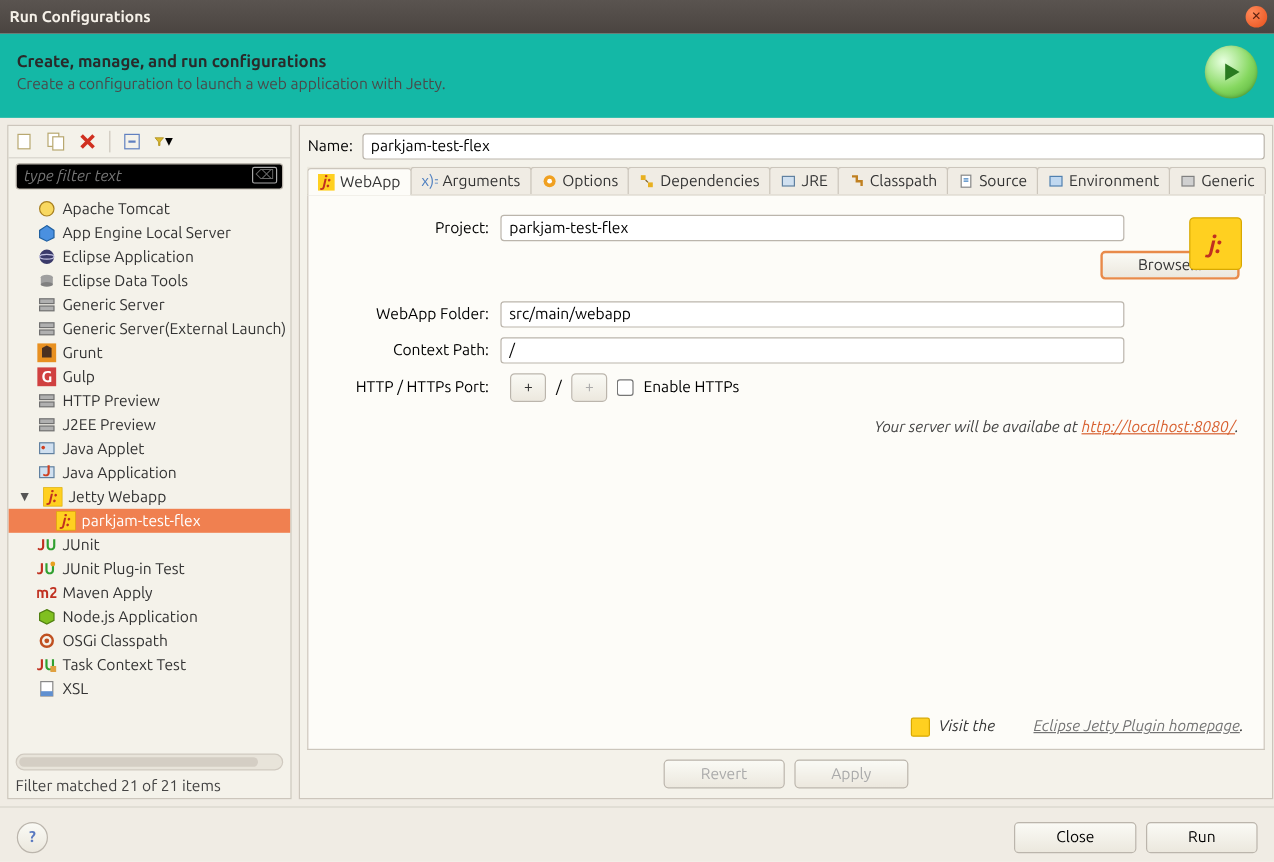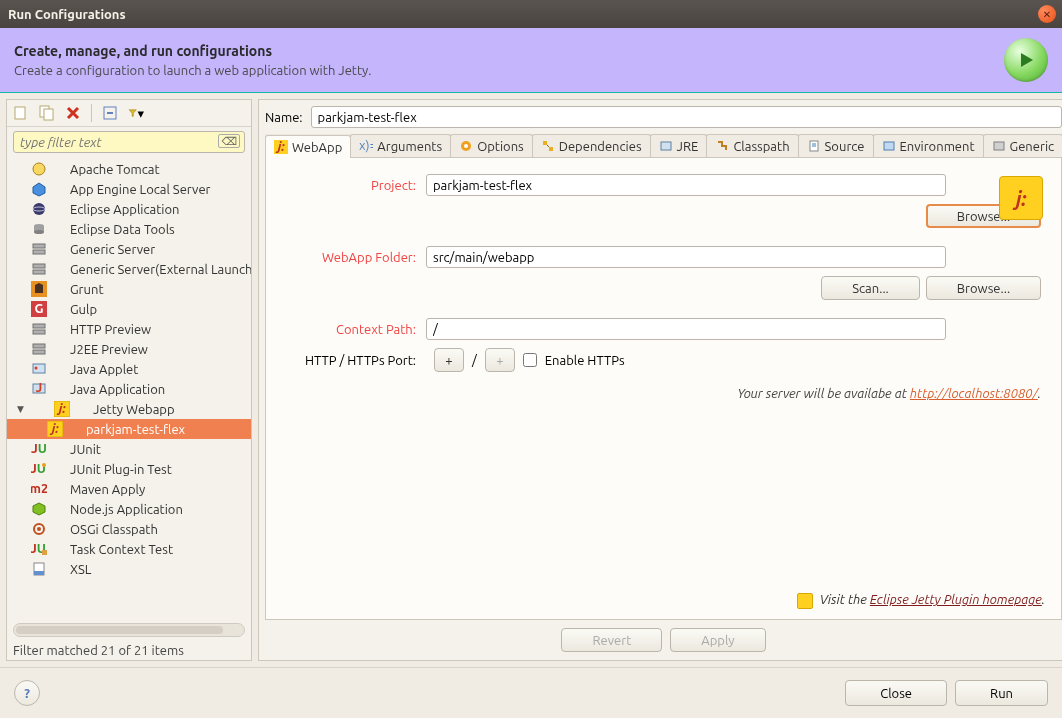--- a/index.html
+++ b/index.html
@@ -1,39 +1,39 @@
 <!DOCTYPE html>
 <html><head>
 <meta charset="utf-8">
 <style>
 * { box-sizing: border-box; margin: 0; padding: 0; font-family: "Ubuntu", "DejaVu Sans", sans-serif; font-size: 13px; }
 body { background: #f0ece4; width: 1062px; height: 718px; overflow: hidden; }
 
 .titlebar { background: linear-gradient(to bottom, #5a5450, #4a4440); height: 28px; display: flex; align-items: center; padding: 0 8px; color: #f5f0e8; font-weight: bold; position: relative; }
 .titlebar-close { position: absolute; right: 6px; top: 5px; width: 18px; height: 18px; background: radial-gradient(circle at 30% 30%, #ff8a5a, #e8501a); border-radius: 50%; display:flex; align-items:center; justify-content:center; font-size:10px; color:#5a2010; cursor:pointer; }
 
-.header { background: #c4b5fd; padding: 10px 14px; display: flex; align-items: center; border-bottom: 1px solid #14b8a6; }
+.header { background: #14b8a6; padding: 10px 14px; display: flex; align-items: center; border-bottom: 6px solid #14b8a6; }
 .header-text { flex: 1; }
 .header-title { font-weight: bold; font-size: 14px; color: #2a2a2a; }
 .header-sub { color: #4a4a4a; margin-top: 4px; }
 .run-circle { width: 44px; height: 44px; border-radius: 50%; background: radial-gradient(circle at 35% 30%, #e8ffe0, #86d860 55%, #4aa830); display:flex; align-items:center; justify-content:center; box-shadow: inset 0 -1px 3px rgba(0,0,0,.2); }
 .run-circle svg { width: 20px; height:20px; }
 
 .body { display:flex; height: calc(718px - 28px - 66px - 50px); padding: 6px; gap:6px; }
 
 .left-panel { width: 246px; background: #f4f2ea; border: 1px solid #ccc6bc; display:flex; flex-direction:column; }
 .toolbar { padding: 4px 6px; display:flex; align-items:center; gap:10px; border-bottom:1px solid #d8d4cc; }
 .tb-icon { width:16px; height:16px; cursor:pointer; display:flex; align-items:center; justify-content:center; }
 .tb-sep { width:1px; height:18px; background:#ccc6bc; }
 .filter-box { margin:4px 6px; position:relative; }
-.filter-box input { width:100%; padding:3px 22px 3px 6px; border:1px solid #bbb5ac; border-radius:3px; background:#fef9c3; font-style:italic; color:#888; }
+.filter-box input { width:100%; padding:3px 22px 3px 6px; border:1px solid #bbb5ac; border-radius:3px; background:#000000; font-style:italic; color:#888; }
 .filter-clear { position:absolute; right:5px; top:3px; color:#666; font-size:11px; border:1px solid #aaa; border-radius:2px; padding:0 2px; cursor:pointer; line-height:12px;}
 
 .tree { flex:1; overflow:auto; padding:2px 0; }
-.tree-item { display:flex; align-items:center; gap:23px; padding:2px 4px 2px 24px; color:#333; cursor:pointer; white-space:nowrap; }
+.tree-item { display:flex; align-items:center; gap:5px; padding:2px 4px 2px 24px; color:#333; cursor:pointer; white-space:nowrap; }
 .tree-item.level2 { padding-left:40px; }
 .tree-item.expanded { padding-left:10px; }
 .tree-item.expanded::before { content:"▼"; font-size:9px; color:#555; margin-right:4px; width:10px; }
 .tree-item.selected { background:#f08050; color:#fff; }
 .ti-icon { width:16px; height:16px; flex-shrink:0; }
 
 .scroll-stub { height:14px; margin:3px 6px; background:#e8e4da; border:1px solid #d0cac0; border-radius:7px; position:relative; }
 .scroll-stub::after{content:"";position:absolute;left:2px;top:2px;bottom:2px;width:90%;background:#d4cec4;border-radius:5px;}
 .filter-status { padding:3px 6px; color:#444; }
 
@@ -41,36 +41,36 @@
 .name-row { display:flex; align-items:center; gap:8px; margin-bottom:6px; }
 .name-row input { flex:1; padding:3px 6px; border:1px solid #bbb5ac; border-radius:3px; background:#fff; }
 
 .tabs { display:flex; background:#ece8de; border-bottom:1px solid #ccc6bc; }
 .tab { display:flex; align-items:center; gap:4px; padding:4px 8px; border:1px solid #ccc6bc; border-bottom:none; background:#f0ece4; cursor:pointer; margin-right:-1px; border-radius:3px 3px 0 0; color:#333;}
 .tab.active { background:#fdfcf8; position:relative; top:1px; }
 .tab-icon { width:14px; height:14px; }
 
 .tab-content { flex:1; background:#fdfcf8; border:1px solid #ccc6bc; border-top:none; padding:16px 20px; position:relative; }
 .form-row { display:flex; align-items:center; margin-bottom:8px; }
-.form-label { width:140px; text-align:right; padding-right:10px; color:#ef4444; }
+.form-label { width:140px; text-align:right; padding-right:10px; color:#000000; }
 .form-input { flex:1; max-width:520px; padding:3px 6px; border:1px solid #bbb5ac; border-radius:3px; background:#fff; }
 .btn-row { display:flex; gap:6px; margin-left:150px; margin-bottom:18px; }
 .btn-row.right { justify-content:flex-end; max-width:660px; }
 .btn { padding:4px 30px; border:1px solid #bbb5ac; border-radius:4px; background:linear-gradient(#fafaf5,#ece8de); cursor:pointer; color:#333; }
 .btn.highlight { border:2px solid #e88a4a; padding:3px 29px; }
 .btn.disabled { color:#aaa; cursor:default; }
 .btn.small { padding:4px 10px; min-width:30px; }
 .jetty-logo { position:absolute; right:18px; top:18px; width:44px; height:44px; background:#ffd020; border:1px solid #d8a800; border-radius:4px; display:flex; align-items:center; justify-content:center; font-weight:bold; font-style:italic; font-size:20px; color:#c03020; }
 
 .port-row { display:flex; align-items:center; gap:8px; margin-left:0px; margin-bottom:14px;}
 .port-label{ width:140px; text-align:right; padding-right:10px;}
 .server-msg { text-align:right; color:#444; font-style:italic; margin-top:10px;}
 .server-msg a { color:#d86030; }
 .homepage-row { position:absolute; bottom:10px; right:16px; font-style:italic; color:#333;}
-.homepage-row a { color:#7f1d1d; }
+.homepage-row a { color:#737373;margin-left:29px; }
 .homepage-row .mini-logo{ display:inline-block;width:16px;height:16px;background:#ffd020;border:1px solid #d8a800;border-radius:2px;vertical-align:middle;margin-right:4px;}
 
 .panel-footer { display:flex; justify-content:center; gap:8px; padding:8px 4px 2px; }
 
 .dialog-footer { height:50px; display:flex; align-items:center; padding:0 14px; border-top:1px solid #d8d4cc; }
 .help-btn { width:26px;height:26px;border:1px solid #bbb5ac;border-radius:50%;display:flex;align-items:center;justify-content:center;color:#5878c0;font-weight:bold;cursor:pointer;background:linear-gradient(#fafaf5,#ece8de);}
 .foot-spacer{flex:1;}
 .foot-btn { padding:5px 34px; border:1px solid #bbb5ac; border-radius:4px; background:linear-gradient(#fafaf5,#ece8de); cursor:pointer; margin-left:8px;}
 
 input[type=checkbox]{width:14px;height:14px;}
@@ -353,24 +353,20 @@
         <input class="form-input" value="parkjam-test-flex" style="">
       </div>
       <div class="btn-row right">
         <button class="btn highlight">Browse...</button>
       </div>
 
       <div class="form-row">
         <div class="form-label">WebApp Folder:</div>
         <input class="form-input" value="src/main/webapp" style="">
       </div>
-      <div class="btn-row right">
-        <button class="btn">Scan...</button>
-        <button class="btn">Browse...</button>
-      </div>
 
       <div class="form-row">
         <div class="form-label">Context Path:</div>
         <input class="form-input" value="/" style="">
       </div>
 
       <div class="port-row">
         <div class="port-label">HTTP / HTTPs Port:</div>
         <button class="btn small">+</button>
         <span>/</span>

